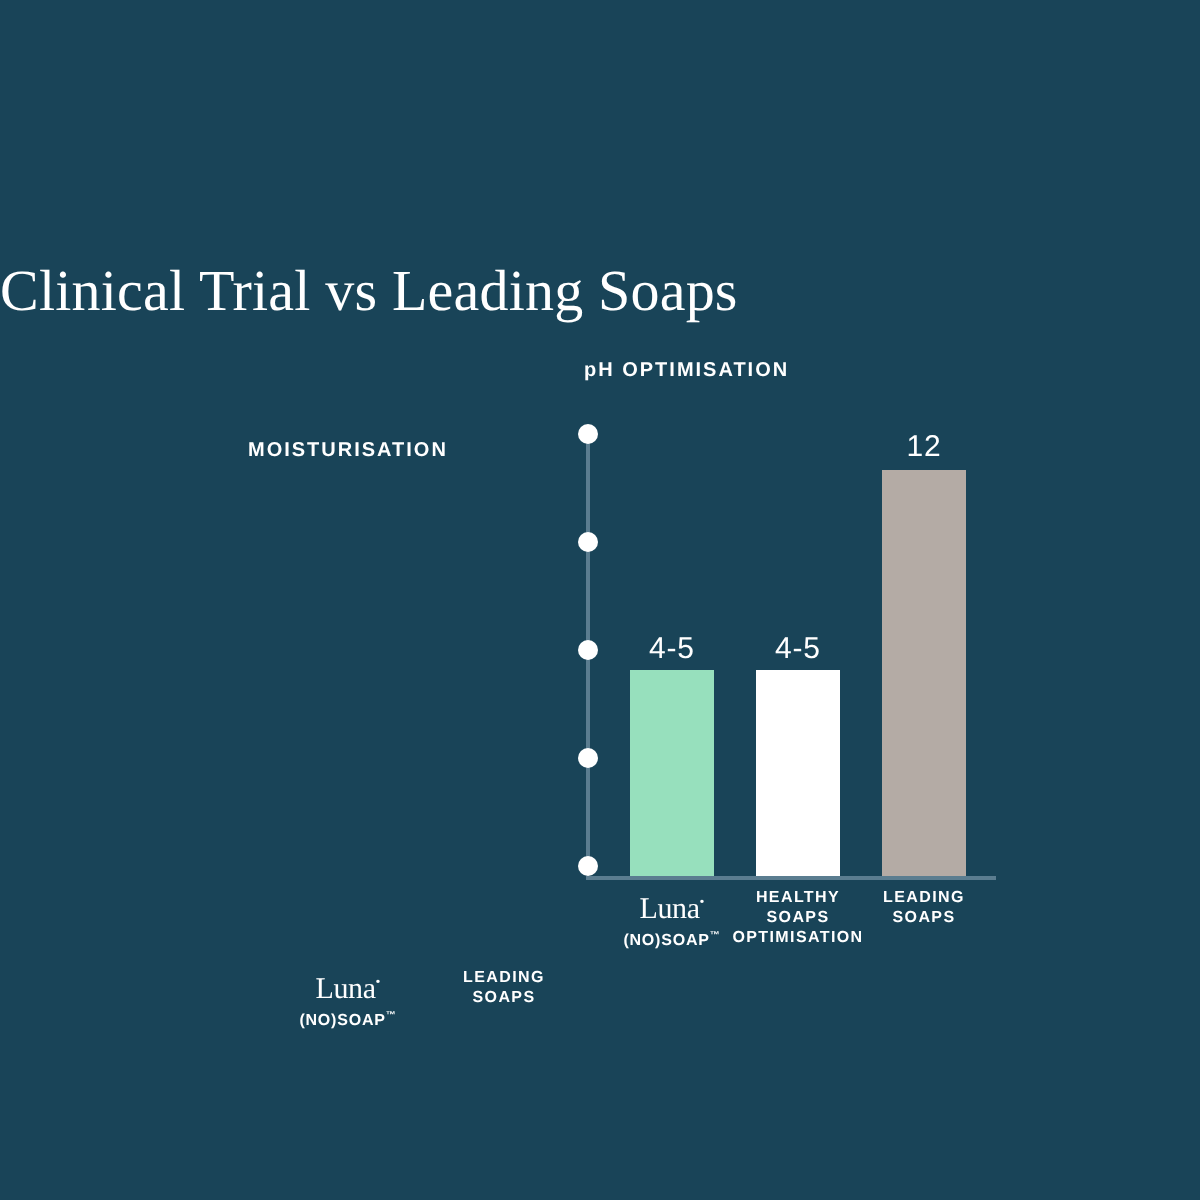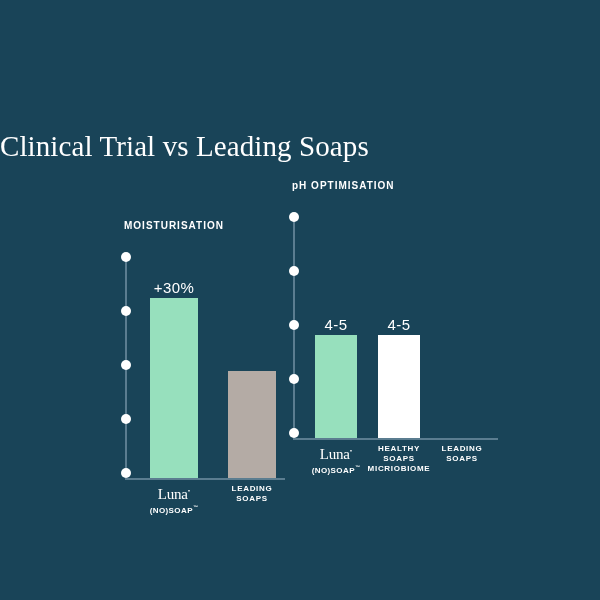--- a/index.html
+++ b/index.html
@@ -192,41 +192,20 @@
 
 <div class="infographic">
 
   <div class="title">Clinical Trial vs Leading Soaps</div>
 
   <div class="charts">
 
     <div class="panel moisturisation">
       <div class="panel-heading">MOISTURISATION</div>
 
-      <div class="plot">
-        <div class="axis">
-          <div class="axis-line"></div>
-          <div class="axis-dot" style="top:0px"></div>
-          <div class="axis-dot" style="top:54px"></div>
-          <div class="axis-dot" style="top:108px"></div>
-          <div class="axis-dot" style="top:162px"></div>
-          <div class="axis-dot" style="top:216px"></div>
-        </div>
-        <div class="baseline"></div>
-
-        <div class="bars">
-          <div class="bar-slot" style="left:14px; width:48px; height:100%">
-            <div class="bar green" style="height:79.5%"></div>
-            <div class="bar-value" style="bottom:80.5%">+30%</div>
-          </div>
-          <div class="bar-slot" style="left:92px; width:48px; height:100%">
-            <div class="bar taupe" style="height:47.5%"></div>
-          </div>
-        </div>
-      </div>
 
       <div class="xlabels">
         <div class="xlabel" style="left:4px; width:68px">
           <span class="logo-wordmark"><span>Luna</span><span class="tm-dot">•</span></span>
           <span class="logo-sub"><span>(NO)SOAP</span><span class="tm">™</span></span>
         </div>
         <div class="xlabel" style="left:82px; width:68px">
           <span class="plain">LEADING</span>
           <span class="plain">SOAPS</span>
         </div>
@@ -249,32 +228,36 @@
 
         <div class="bars">
           <div class="bar-slot" style="left:11px; width:42px; height:100%">
             <div class="bar green" style="height:45.5%"></div>
             <div class="bar-value" style="bottom:46.5%">4-5</div>
           </div>
           <div class="bar-slot" style="left:74px; width:42px; height:100%">
             <div class="bar white" style="height:45.5%"></div>
             <div class="bar-value" style="bottom:46.5%">4-5</div>
           </div>
+          <div class="bar-slot" style="left:137px; width:42px; height:100%">
+            <div class="bar taupe" style="height:90%"></div>
+            <div class="bar-value" style="bottom:91%">12</div>
+          </div>
         </div>
       </div>
 
       <div class="xlabels">
         <div class="xlabel" style="left:-2px; width:68px">
           <span class="logo-wordmark"><span>Luna</span><span class="tm-dot">•</span></span>
           <span class="logo-sub"><span>(NO)SOAP</span><span class="tm">™</span></span>
         </div>
         <div class="xlabel" style="left:60px; width:70px">
           <span class="plain">HEALTHY</span>
           <span class="plain">SOAPS</span>
-          <span class="plain">MICRIOBIOME</span>
+          <span class="plain">OPTIMISATION</span>
         </div>
         <div class="xlabel" style="left:127px; width:62px">
           <span class="plain">LEADING</span>
           <span class="plain">SOAPS</span>
         </div>
       </div>
     </div>
 
   </div>
 </div>

